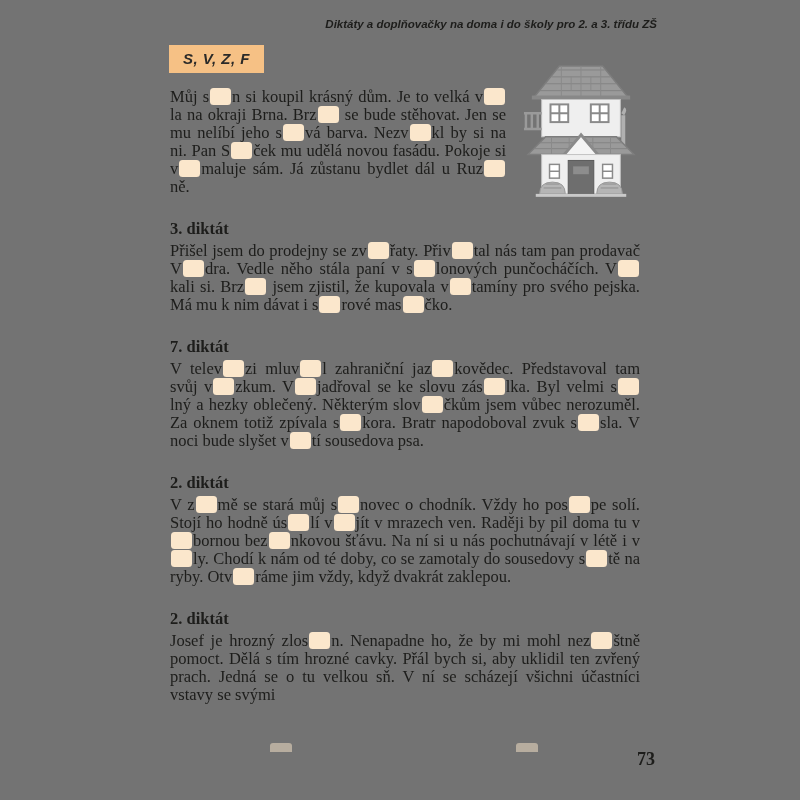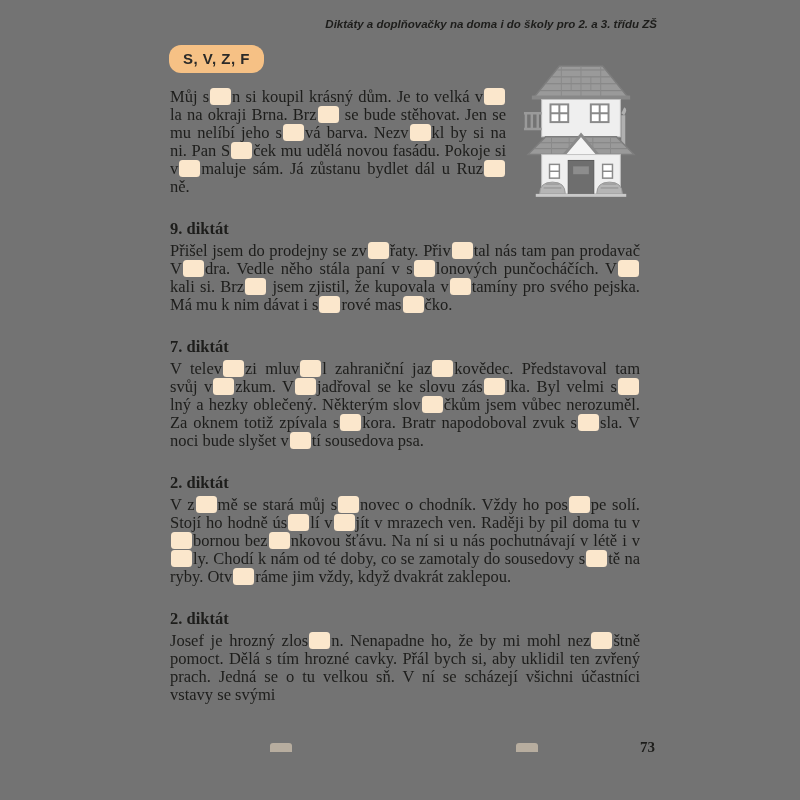--- a/index.html
+++ b/index.html
@@ -14,25 +14,26 @@
   }
   .running-head {
     position:absolute; top:18px; right:143px;
     font-family:"Liberation Sans", sans-serif;
     font-style:italic; font-weight:bold;
     font-size:11.5px; color:#1d1d1b;
   }
   .badge {
     position:absolute; top:45px; left:169px;
     background:#f6c185;
-    border-radius:12px;
+    border-radius:0;
     padding:5px 14px 6px 14px;
     font-family:"Liberation Sans", sans-serif;
     font-weight:bold; font-size:15px; color:#2b2a28;
     letter-spacing:.5px;
+    font-style:italic;
   }
   .content {
     position:absolute; top:88px; left:170px;
     width:470px;
   }
   .dictation { margin-bottom:23px; }
   .dictation-title {
     font-weight:bold; font-size:16.5px;
     margin-bottom:3px;
   }
@@ -47,22 +48,22 @@
     border-radius:3.5px;
     vertical-align:-3px;
     margin:0 1px;
   }
   .house {
     float:right;
     width:118px; height:140px;
     margin:-30px 0 6px 16px;
   }
   .page-number {
-    position:absolute; right:145px; bottom:44px;
-    font-size:15px; font-weight:600;
+    position:absolute; right:145px; bottom:30px;
+    font-size:18px; font-weight:600;
   }
   .cutoff-blank {
     position:absolute;
     width:22px; height:9px;
     background:#fbe7cc;
     border-radius:3px 3px 0 0;
     opacity:.5;
     top:743px;
   }
   .cutoff-blank.b1 { left:270px; }
@@ -126,21 +127,21 @@
       <path d="M76,138 q0,-12 13,-12 q13,0 13,12 z"></path>
       <path d="M22,132 h18 M24,128 h14" stroke="#8f8f8f" fill="none"></path>
       <path d="M80,132 h18 M82,128 h14" stroke="#8f8f8f" fill="none"></path>
     </g>
     <rect x="14" y="138" width="92" height="3" fill="#c9c9c9"></rect>
   </svg>
 Můj s<span class="blank"></span>n si koupil krásný dům. Je to velká v<span class="blank"></span>la na okraji Brna. Brz<span class="blank"></span> se bude stěhovat. Jen se mu nelíbí jeho s<span class="blank"></span>vá barva. Nezv<span class="blank"></span>kl by si na ni. Pan S<span class="blank"></span>ček mu udělá novou fasádu. Pokoje si v<span class="blank"></span>maluje sám. Já zůstanu bydlet dál u Ruz<span class="blank"></span>ně.</div>
   </section>
 
   <section class="dictation">
-    <div class="dictation-title">9. diktát</div>
+    <div class="dictation-title">3. diktát</div>
     <div class="dictation-text">Přišel jsem do prodejny se zv<span class="blank"></span>řaty. Přiv<span class="blank"></span>tal nás tam pan prodavač V<span class="blank"></span>dra. Vedle něho stála paní v s<span class="blank"></span>lonových punčocháčích. V<span class="blank"></span>kali si. Brz<span class="blank"></span> jsem zjistil, že kupovala v<span class="blank"></span>tamíny pro svého pejska. Má mu k nim dávat i s<span class="blank"></span>rové mas<span class="blank"></span>čko.</div>
   </section>
 
   <section class="dictation">
     <div class="dictation-title">7. diktát</div>
     <div class="dictation-text">V telev<span class="blank"></span>zi mluv<span class="blank"></span>l zahraniční jaz<span class="blank"></span>kovědec. Představoval tam svůj v<span class="blank"></span>zkum. V<span class="blank"></span>jadřoval se ke slovu zás<span class="blank"></span>lka. Byl velmi s<span class="blank"></span>lný a hezky oblečený. Některým slov<span class="blank"></span>čkům jsem vůbec nerozuměl. Za oknem totiž zpívala s<span class="blank"></span>kora. Bratr napodoboval zvuk s<span class="blank"></span>sla. V noci bude slyšet v<span class="blank"></span>tí sousedova psa.</div>
   </section>
 
   <section class="dictation">
     <div class="dictation-title">2. diktát</div>

